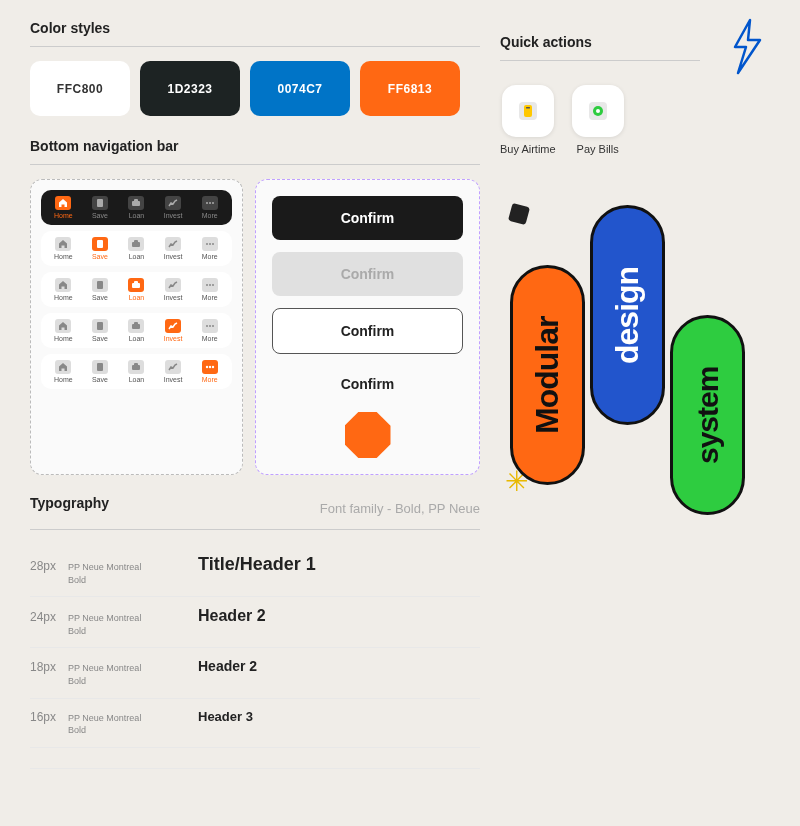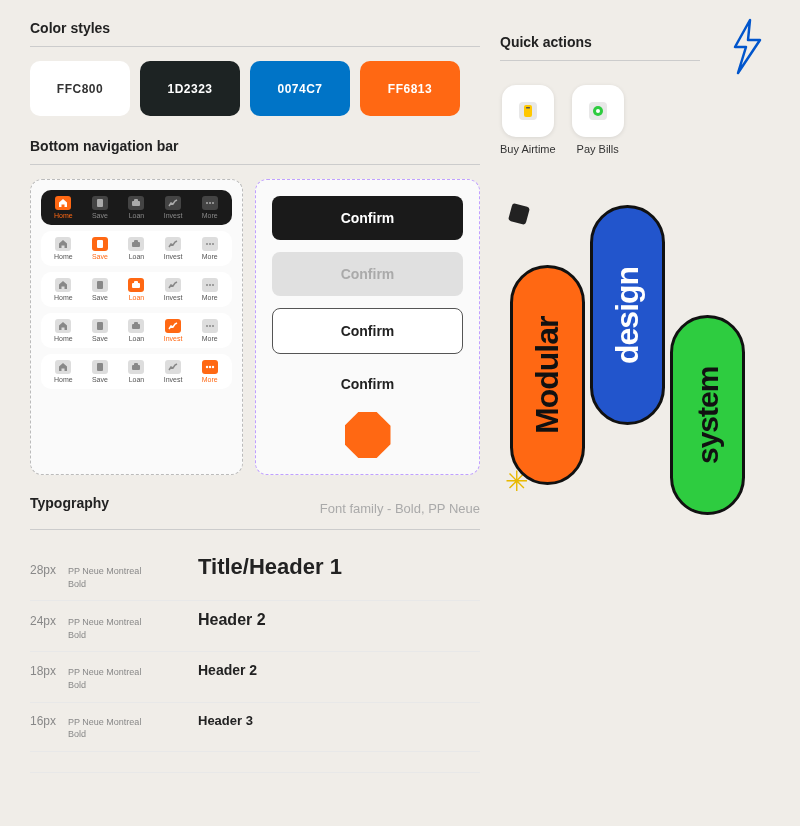--- a/index.html
+++ b/index.html
@@ -282,21 +282,21 @@
 
     .type-meta {
       font-size: 9px;
       color: #888;
       width: 120px;
       flex-shrink: 0;
       line-height: 1.4;
     }
 
     .type-sample { flex: 1; color: #222; }
-    .type-sample.s28 { font-size: 22px; font-weight: 700; }
+    .type-sample.s28 { font-size: 18px; font-weight: 700; }
     .type-sample.s24 { font-size: 16px; font-weight: 700; }
     .type-sample.s18 { font-size: 14px; font-weight: 700; }
     .type-sample.s16 { font-size: 13px; font-weight: 700; }
 
     .word-pill {
       position: absolute;
       border-radius: 50px;
       display: flex;
       align-items: center;
       justify-content: center;

